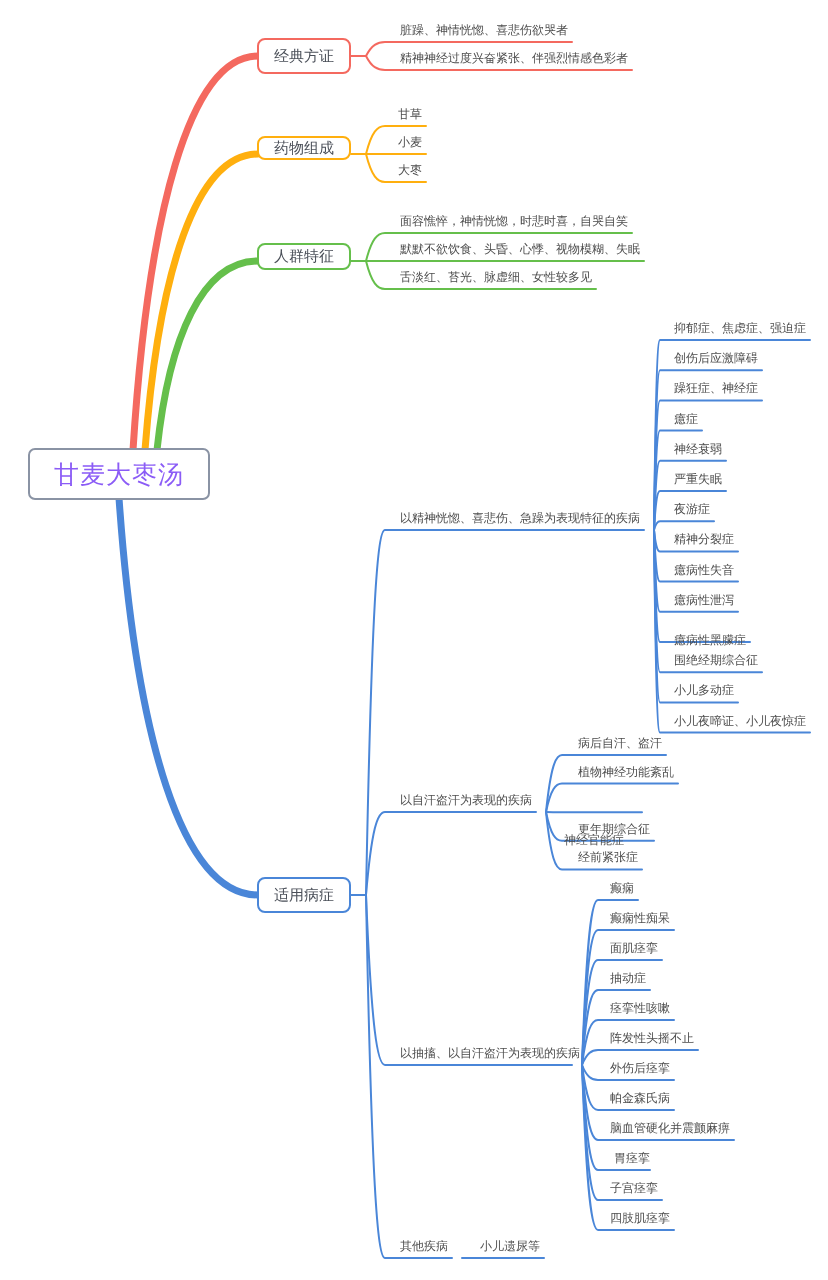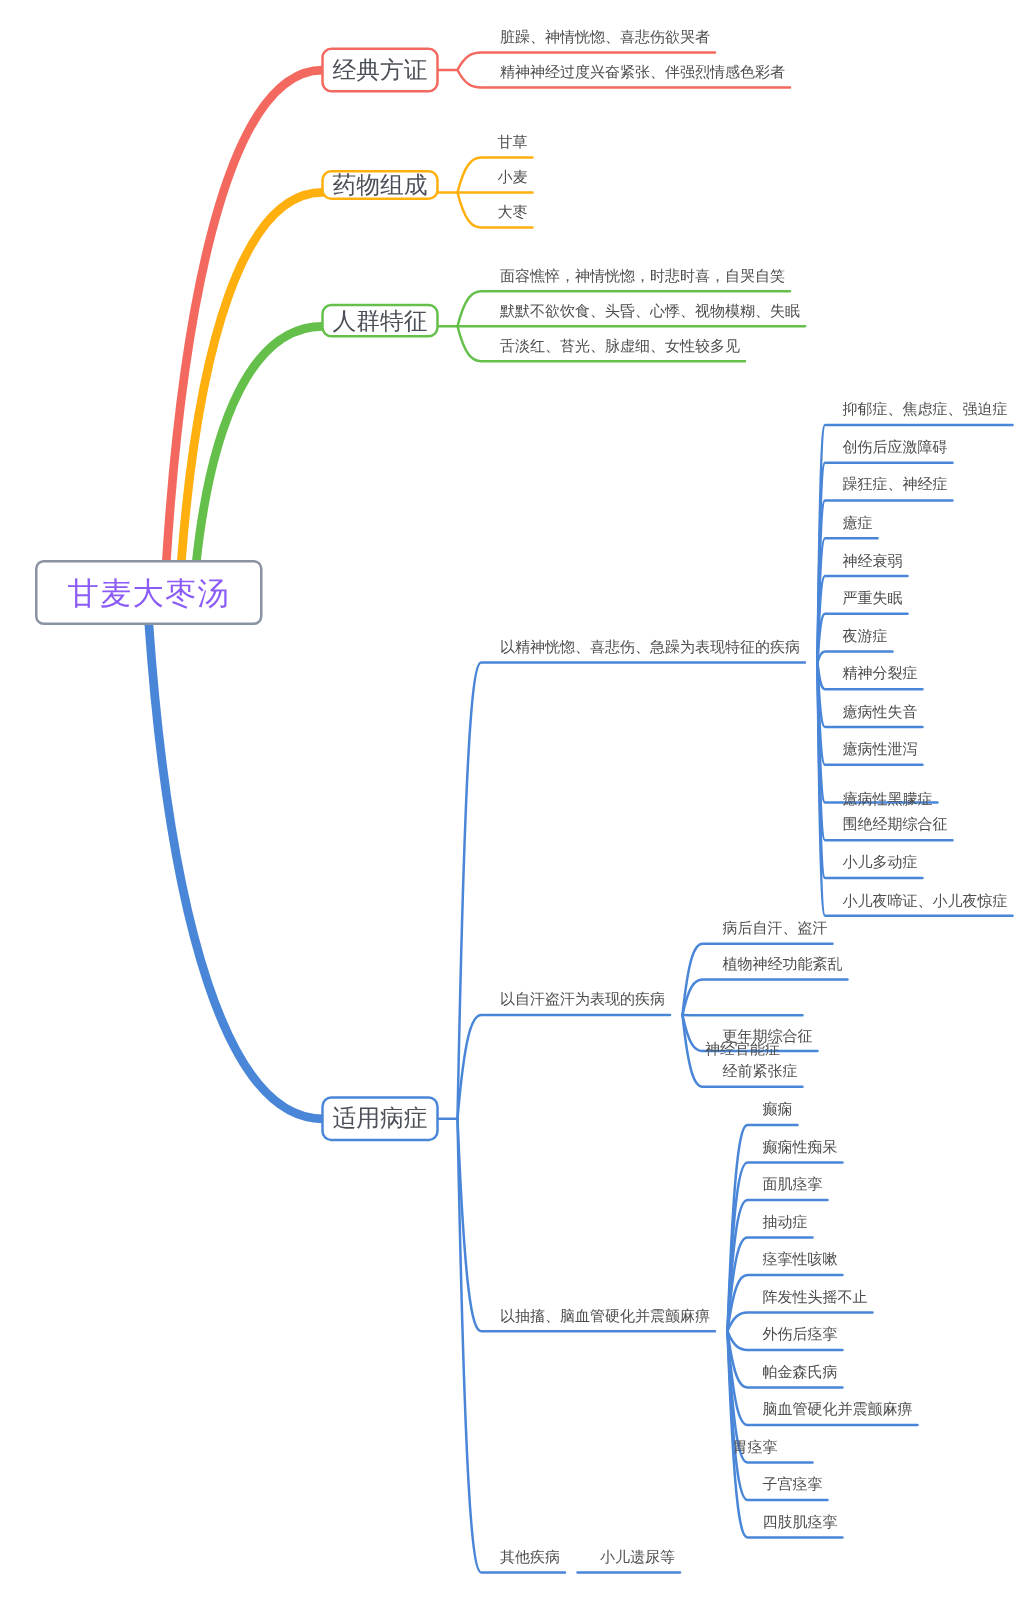--- a/index.html
+++ b/index.html
@@ -5,21 +5,21 @@
   html,body{margin:0;padding:0;background:#fff;}
   #canvas{
     position:relative;width:828px;height:1280px;background:#ffffff;overflow:hidden;
     font-family:"DejaVu Sans","Liberation Sans",sans-serif;
   }
   #mindmap-svg{position:absolute;left:0;top:0;z-index:1;}
   .topic-box{
     position:absolute;z-index:2;box-sizing:border-box;background:#fff;
     display:flex;align-items:center;justify-content:center;
     border-radius:8px;border:2px solid #999;
-    font-size:19px;color:#4a4f58;white-space:nowrap;cursor:default;
+    font-size:15px;color:#4a4f58;white-space:nowrap;cursor:default;
   }
   #root-box{
     left:28px;top:448px;width:182px;height:52px;
     border:2px solid #8a93a4;border-radius:7px;
     font-size:25px;color:#8b5cf6;letter-spacing:1px;z-index:2;
   }
   .b0{left:257px;top:38px;width:94px;height:36px;border-color:#f4695f;}
   .b1{left:257px;top:136px;width:94px;height:24px;border-color:#ffaf0e;}
   .b2{left:257px;top:243px;width:94px;height:27px;border-color:#65bf4b;}
   .b3{left:257px;top:877px;width:94px;height:36px;border-color:#4a86d8;}
@@ -125,28 +125,28 @@
     <div class="leaf-label" style="left: 674px; top: 630px; margin-top: 10px;">癔病性黑朦症</div>
     <div class="leaf-label" style="left: 674px; top: 660.2px;">围绝经期综合征</div>
     <div class="leaf-label" style="left: 674px; top: 690.4px;">小儿多动症</div>
     <div class="leaf-label" style="left: 674px; top: 720.6px;">小儿夜啼证、小儿夜惊症</div>
     <div class="leaf-label" style="left: 400px; top: 800px;">以自汗盗汗为表现的疾病</div>
     <div class="leaf-label" style="left: 578px; top: 743px;">病后自汗、盗汗</div>
     <div class="leaf-label" style="left: 578px; top: 771.6px;">植物神经功能紊乱</div>
     <div class="leaf-label" style="left: 564px; top: 800.2px; margin-top: 40px;">神经官能症</div>
     <div class="leaf-label" style="left: 578px; top: 828.8px;">更年期综合征</div>
     <div class="leaf-label" style="left: 578px; top: 857.4px;">经前紧张症</div>
-    <div class="leaf-label" style="left: 400px; top: 1053px;">以抽搐、脑血管硬化并震颤麻痹</div>
+    <div class="leaf-label" style="left: 400px; top: 1053px;">以抽搐、以自汗盗汗为表现的疾病</div>
     <div class="leaf-label" style="left: 610px; top: 888px;">癫痫</div>
     <div class="leaf-label" style="left: 610px; top: 918px;">癫痫性痴呆</div>
     <div class="leaf-label" style="left: 610px; top: 948px;">面肌痉挛</div>
     <div class="leaf-label" style="left: 610px; top: 978px;">抽动症</div>
     <div class="leaf-label" style="left: 610px; top: 1008px;">痉挛性咳嗽</div>
     <div class="leaf-label" style="left: 610px; top: 1038px;">阵发性头摇不止</div>
     <div class="leaf-label" style="left: 610px; top: 1068px;">外伤后痉挛</div>
     <div class="leaf-label" style="left: 610px; top: 1098px;">帕金森氏病</div>
     <div class="leaf-label" style="left: 610px; top: 1128px;">脑血管硬化并震颤麻痹</div>
-    <div class="leaf-label" style="left: 586px; top: 1158px;">胃痉挛</div>
+    <div class="leaf-label" style="left: 614px; top: 1158px;">胃痉挛</div>
     <div class="leaf-label" style="left: 610px; top: 1188px;">子宫痉挛</div>
     <div class="leaf-label" style="left: 610px; top: 1218px;">四肢肌痉挛</div>
     <div class="leaf-label" style="left: 400px; top: 1246px;">其他疾病</div>
     <div class="leaf-label" style="left: 480px; top: 1246px;">小儿遗尿等</div>
   </div>
 
 </body></html>

